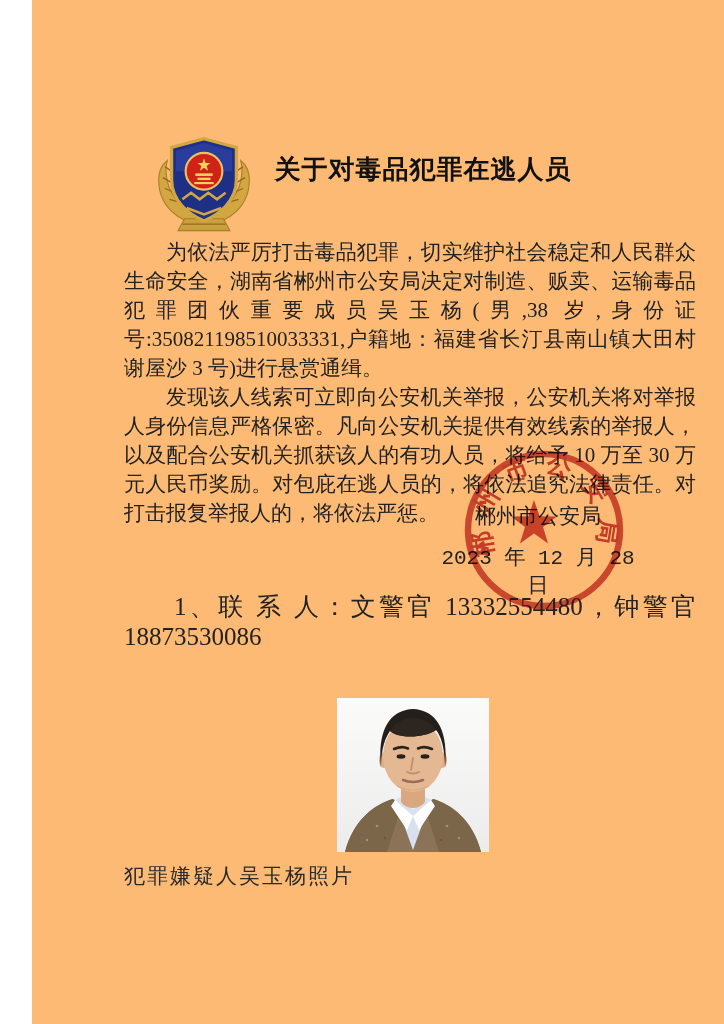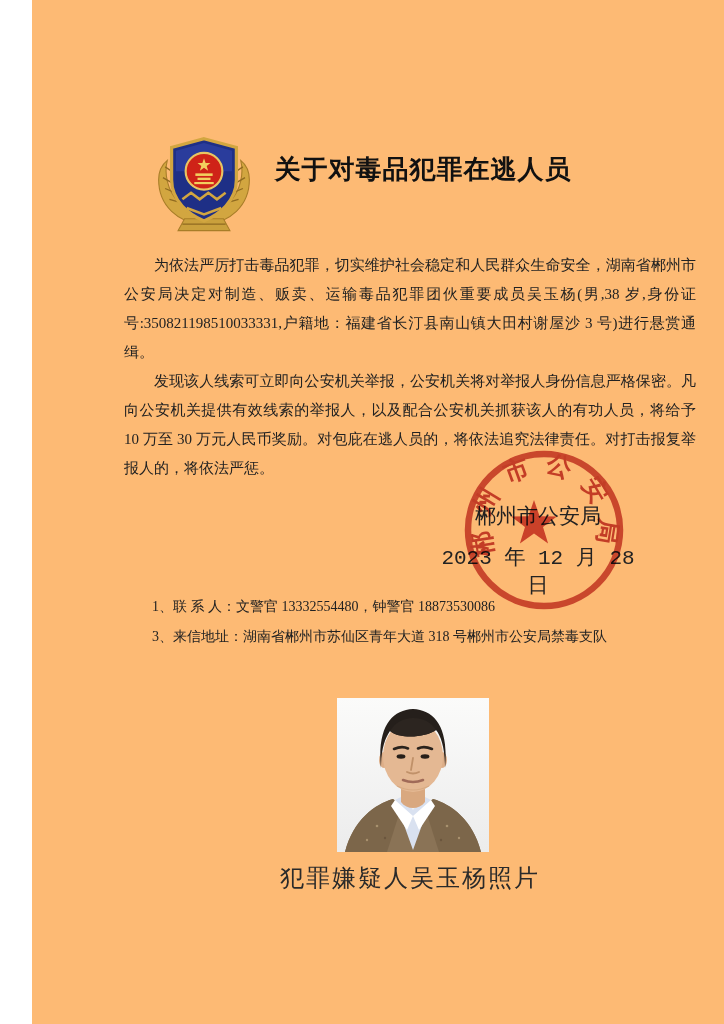--- a/index.html
+++ b/index.html
@@ -26,23 +26,23 @@
     text-align: center;
     font-weight: bold;
     font-size: 26px;
     line-height: 40px;
     color: #111111;
     letter-spacing: 1px;
   }
   
   #body-text {
     position: absolute;
-    left: 92px; top: 251px;
+    left: 92px; top: 238px;
     width: 572px;
-    font-size: 15px;
+    font-size: 21px;
     line-height: 29px;
     text-align: justify;
     color: #222222;
   }
   #body-text p { margin: 0; text-indent: 2em; }
   
   #signature-block {
     position: absolute;
     left: 398px; top: 502px;
     width: 216px;
@@ -57,38 +57,38 @@
     left: 428px; top: 444px;
     width: 168px; height: 168px;
     mix-blend-mode: multiply;
     opacity: 0.9;
   }
   
   #contacts {
     position: absolute;
     left: 92px; top: 592px;
     width: 572px;
-    font-size: 14px;
+    font-size: 25px;
     line-height: 30px;
     text-align: justify;
     color: #222222;
   }
   #contacts .contact-line { margin: 0; text-indent: 2em; }
   
   #suspect-photo {
     position: absolute;
     left: 305px; top: 698px;
     width: 152px; height: 154px;
   }
   #photo-caption {
     position: absolute;
     left: 92px; top: 862px;
     width: 572px;
-    text-align: center;
-    font-size: 24px;
+    text-align: left;
+    font-size: 21px;
     letter-spacing: 2px;
     color: #2a2a2a;
   }
 </style>
 </head>
 <body>
 
 <div id="page">
 
   <div id="emblem">
@@ -139,21 +139,20 @@
         <textPath href="#seal-arc" startOffset="50%" text-anchor="middle">郴州市公安局</textPath>
       </text>
       <g transform="translate(-10,-4)">
         <polygon points="0,-24 5.6,-7.7 22.8,-7.4 9,2.9 14.1,19.4 0,9.5 -14.1,19.4 -9,2.9 -22.8,-7.4 -5.6,-7.7" fill="#c33c3c" opacity="0.95"></polygon>
       </g>
     </svg>
   </div>
 
   <div id="contacts">
     <p class="contact-line">1、联 系 人：文警官 13332554480，钟警官 18873530086</p>
-    <p class="contact-line">3、来信地址：湖南省郴州市苏仙区青年大道 318 号郴州市公安局禁毒支队</p>
   </div>
 
   <div id="suspect-photo">
     <svg viewBox="0 0 152 154" width="152" height="154">
       <defs>
         <linearGradient id="photo-bg" x1="0" y1="0" x2="0" y2="1">
           <stop offset="0" stop-color="#fbfbfa"></stop>
           <stop offset="1" stop-color="#ececec"></stop>
         </linearGradient>
       </defs>

